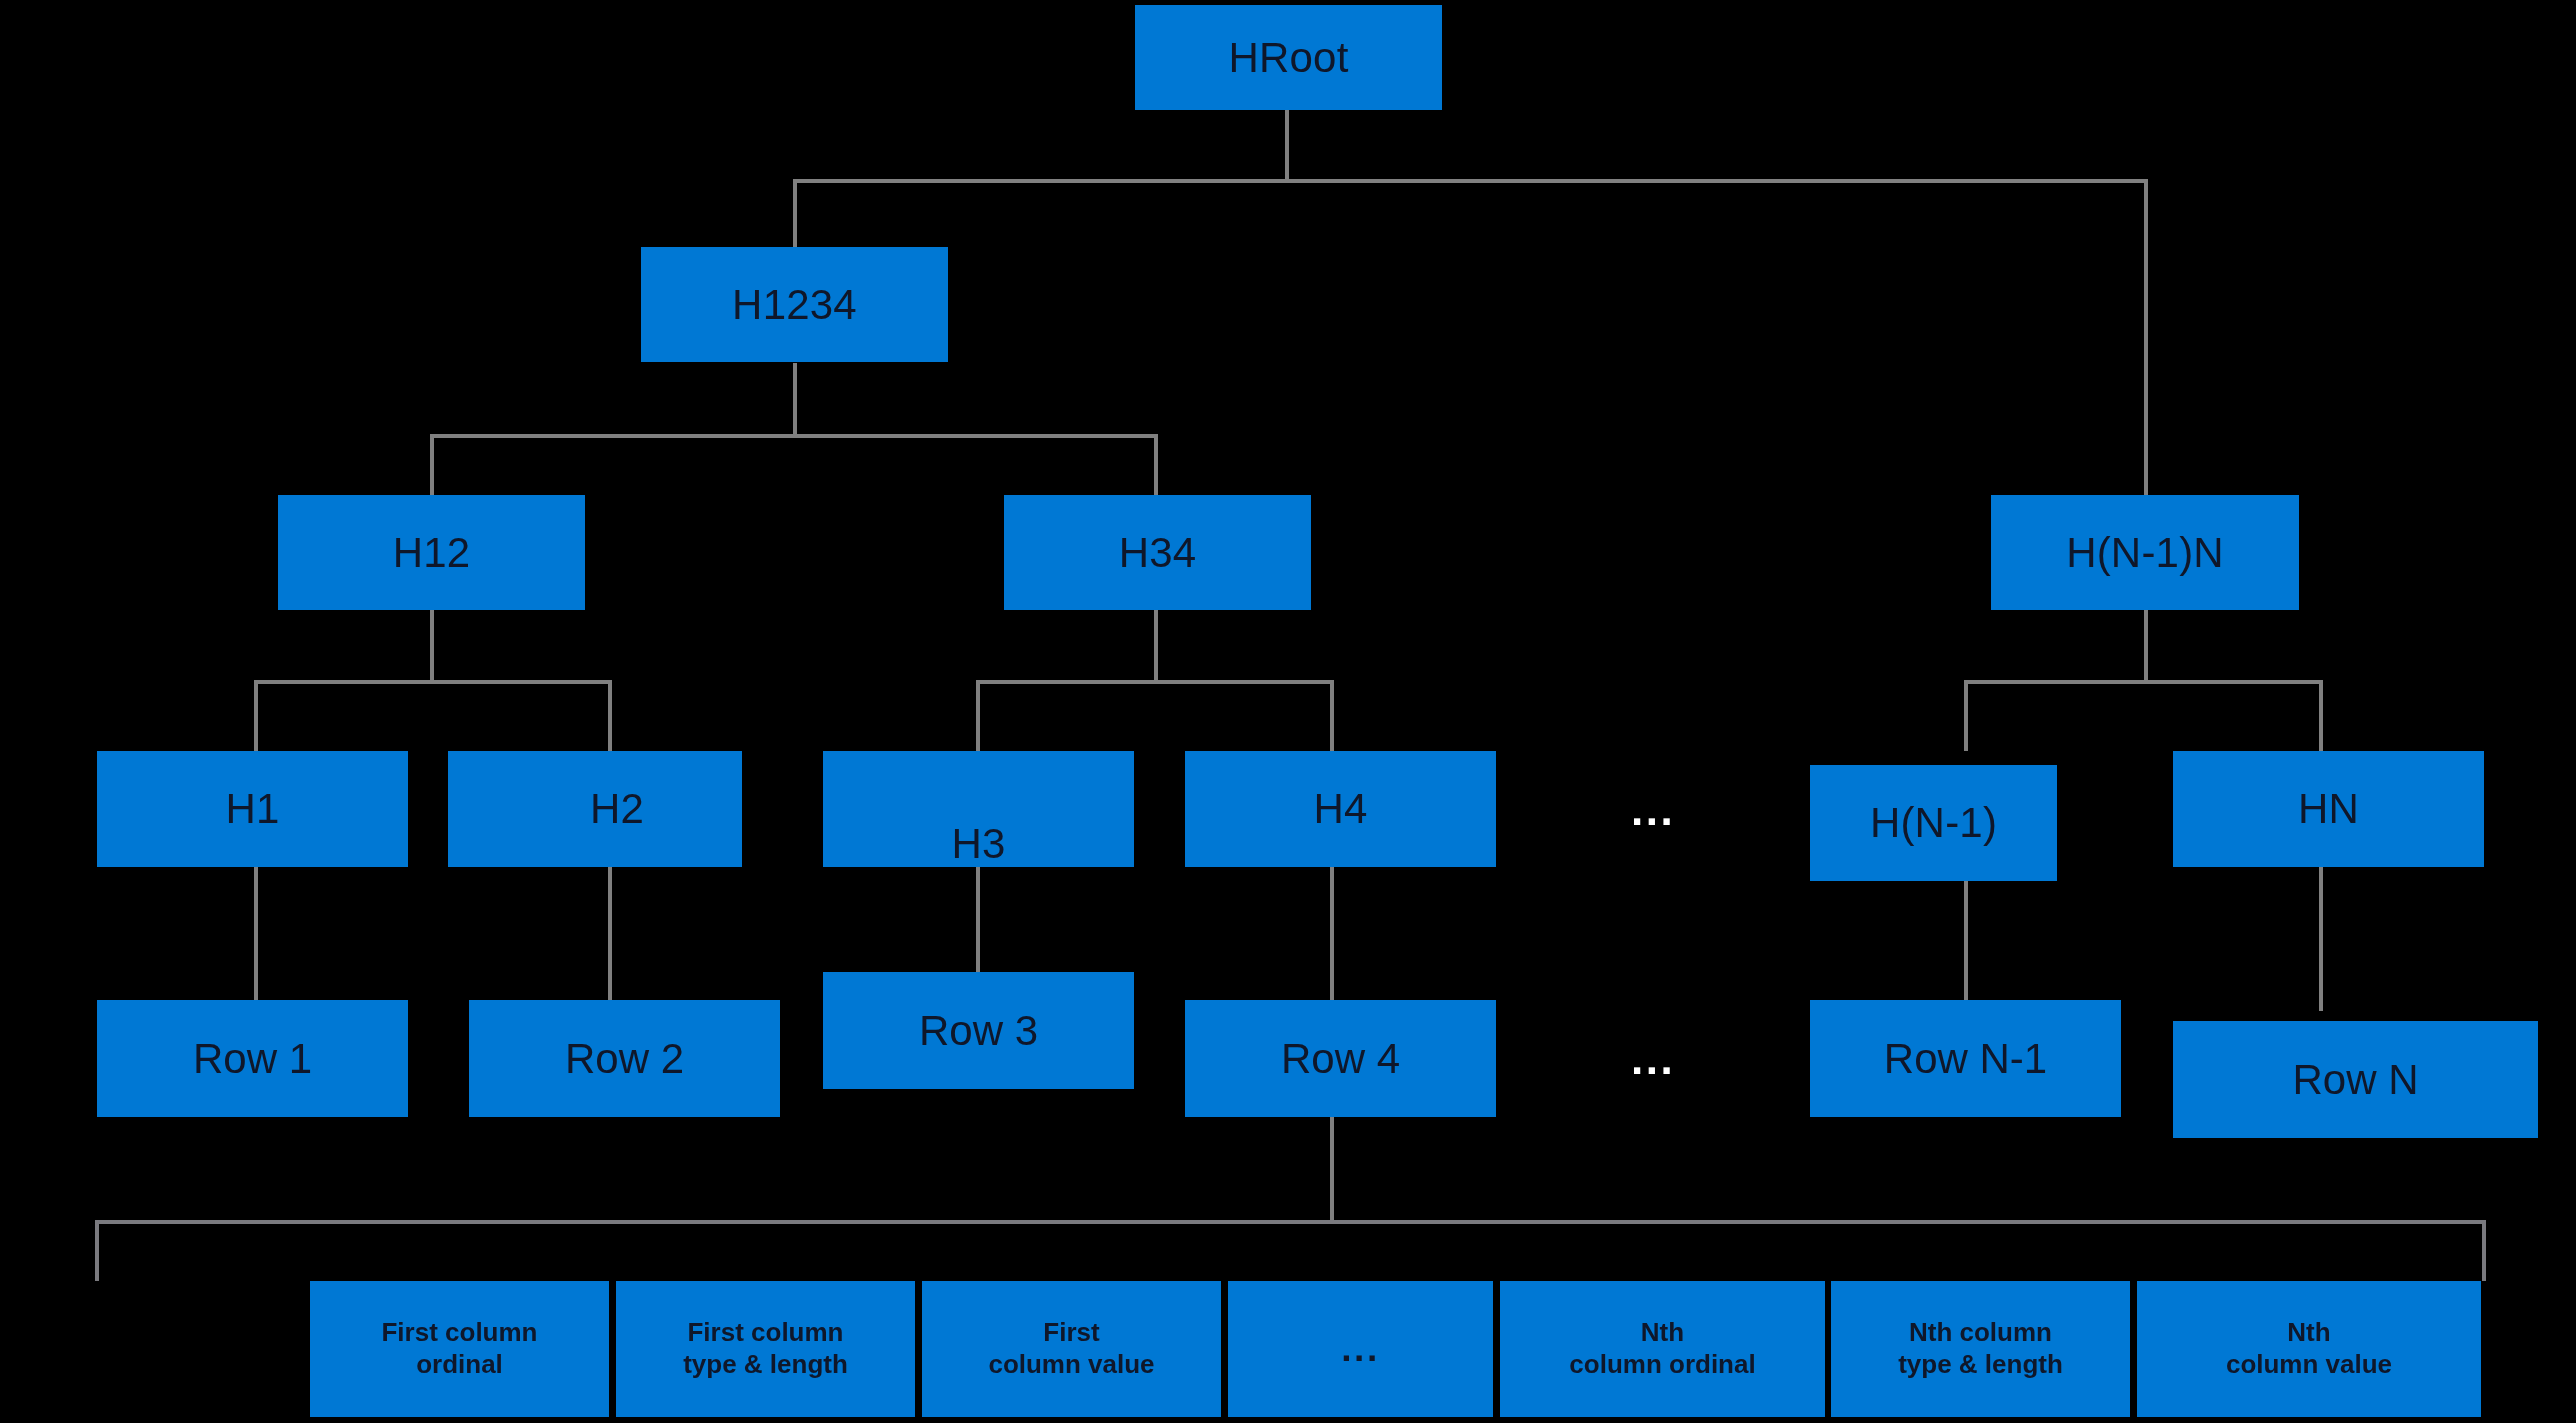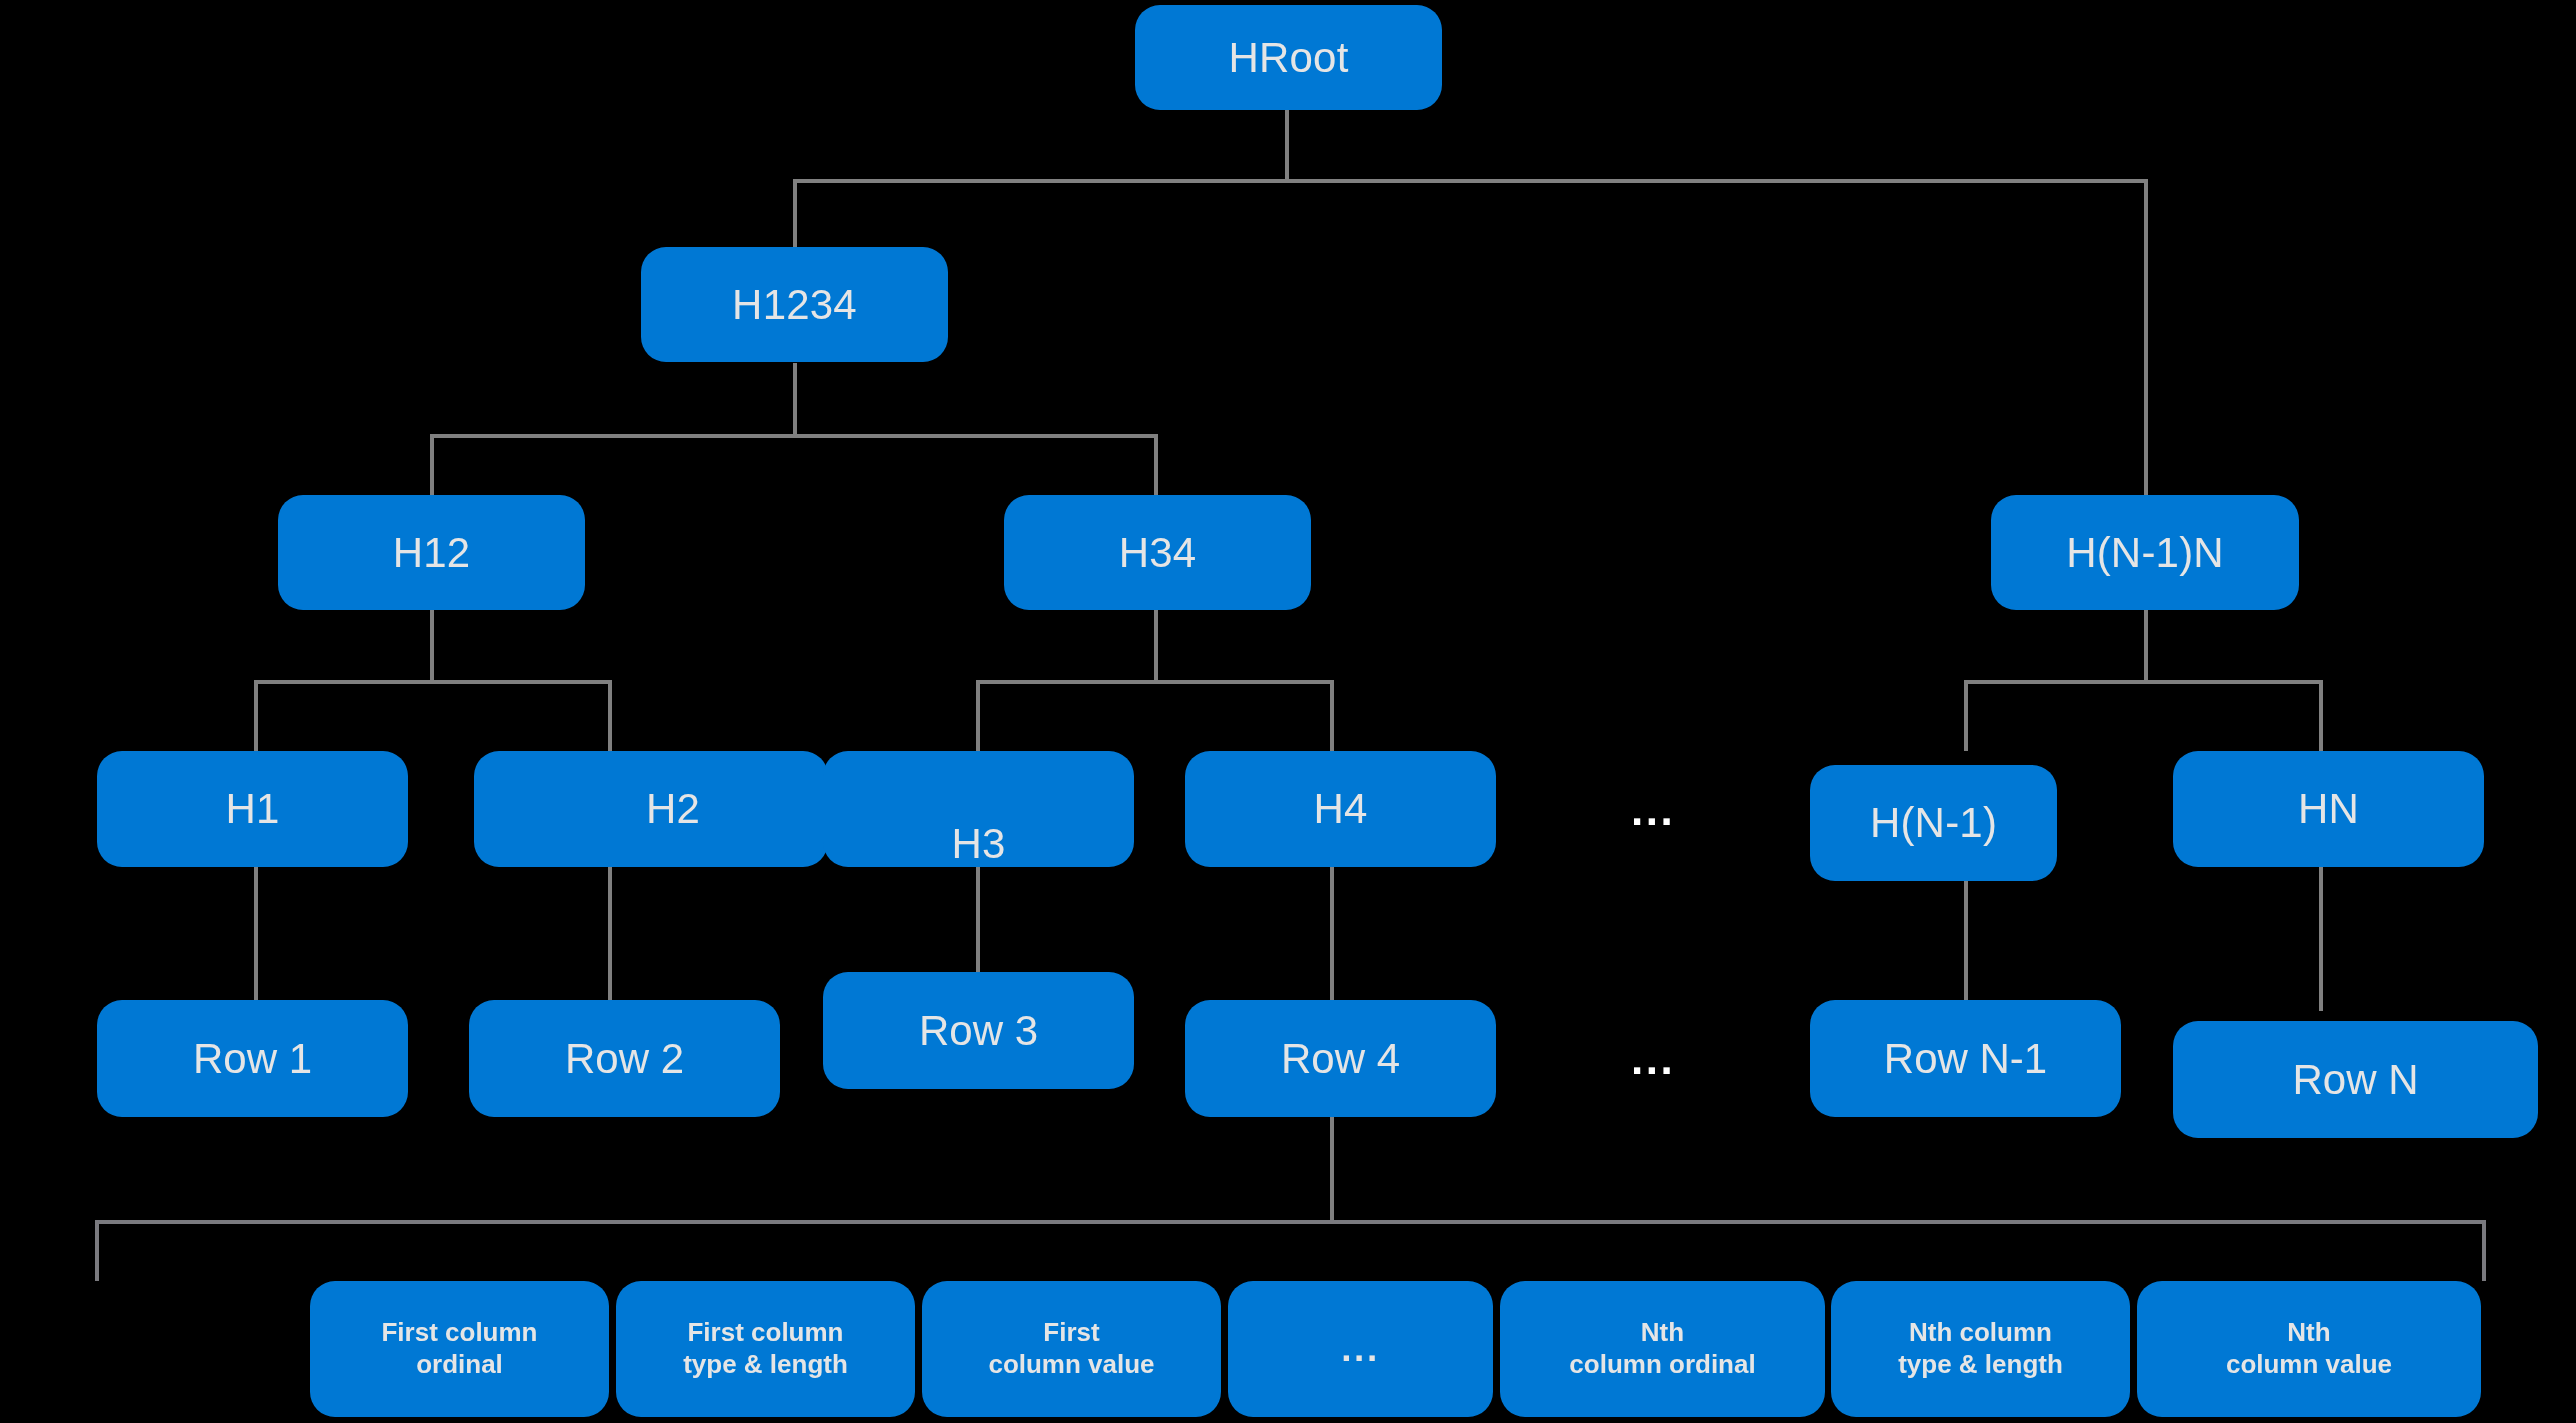--- a/index.html
+++ b/index.html
@@ -2,29 +2,28 @@
 <html style="font-size:13.6px"><head>
 <meta charset="utf-8">
 <style>
   html,body{margin:0;padding:0;background:#000;}
   body{font-family:"Liberation Sans", sans-serif;}
   #stage{position:relative;width:2576px;height:1424px;background:#000;overflow:hidden;}
 
   .node{
     position:absolute;
     background:#0078D4;
-    color:#e5e5e5;
+    color:#0f172a;
     display:flex;
     align-items:center;
     justify-content:center;
     text-align:center;
     line-height:1.12;
     z-index:3;
     box-sizing:border-box;
-    border-radius:25px;
   }
   .node.big{font-size:42px;font-weight:400;letter-spacing:0.2px;}
   .node.leafrow{font-size:42px;font-weight:400;}
   .node.field{font-size:26px;font-weight:700;padding:0 5.1px;line-height:1.22;}
 
   .ell{
     position:absolute;
     color:#ffffff;
     font-size:44px;
     font-weight:700;
@@ -99,21 +98,21 @@
   <div class="node big" style="left:1004px;top:495px;width:307px;height:115px;">
     <span>H34</span>
   </div>
   <div class="node big" style="left:1991px;top:495px;width:308px;height:115px;">
     <span>H(N-1)N</span>
   </div>
 
   <div class="node big" style="left:97px;top:751px;width:311px;height:116px;">
     <span>H1</span>
   </div>
-  <div class="node big" style="left:474px;top:751px;width:354px;height:116px;padding-left:44px;">
+  <div class="node big" style="left:448px;top:751px;width:294px;height:116px;padding-left:44px;">
     <span>H2</span>
   </div>
   <div class="node big" style="left:823px;top:751px;width:311px;height:116px;align-items:flex-end;">
     <span>H3</span>
   </div>
   <div class="node big" style="left:1185px;top:751px;width:311px;height:116px;">
     <span>H4</span>
   </div>
   <div class="node big" style="left:1810px;top:765px;width:247px;height:116px;">
     <span>H(N-1)</span>

